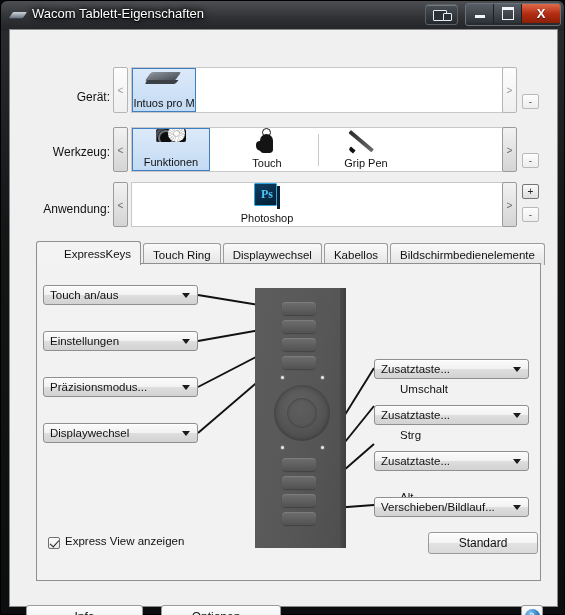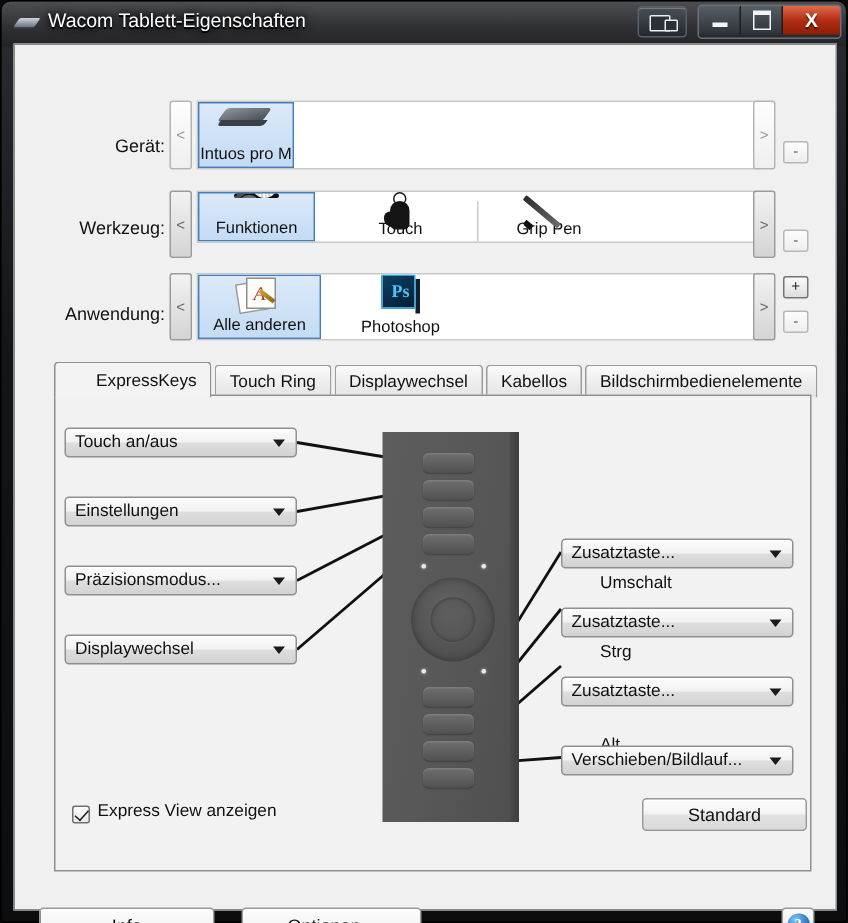--- a/index.html
+++ b/index.html
@@ -350,21 +350,21 @@
             <div class="side"></div>
         </div>
         <div class="lbl">Intuos pro M</div>
       </div>
     </div>
     <div class="arrowbtn" style="left:492px;top:37px;height:46px;line-height:46px;">&gt;</div>
     <div class="plusminus" style="left:512px;top:64px;">-</div>
 
     <div class="sel-label" style="left:4px;top:115px;width:96px;">Werkzeug:</div>
     <div class="arrowbtn dark" style="left:103px;top:97px;height:45px;line-height:45px;">&lt;</div>
-    <div class="strip" style="left:121px;top:97px;width:375px;height:35px;">
+    <div class="strip" style="left:121px;top:97px;width:375px;height:45px;">
       <div class="tile selected" style="left:0;width:78px;">
         <div class="ic ic-fn">
           <div class="ring"></div>
             <div class="ring2"></div>
             <div class="wheel"></div>
         </div>
         <div class="lbl">Funktionen</div>
       </div>
       <div class="tile" style="left:96px;width:78px;">
         <div class="ic ic-touch">
@@ -382,29 +382,20 @@
         </div>
         <div class="lbl">Grip Pen</div>
       </div>
     </div>
     <div class="arrowbtn dark" style="left:492px;top:97px;height:45px;line-height:45px;">&gt;</div>
     <div class="plusminus" style="left:512px;top:123px;">-</div>
 
     <div class="sel-label" style="left:4px;top:172px;width:96px;">Anwendung:</div>
     <div class="arrowbtn dark" style="left:103px;top:152px;height:45px;line-height:45px;">&lt;</div>
     <div class="strip" style="left:121px;top:152px;width:375px;height:45px;">
-      <div class="tile selected" style="left:0;width:82px;">
-        <div class="ic ic-other">
-          <div class="pg1"></div>
-            <div class="pg2"></div>
-            <div class="a">A</div>
-            <div class="br"></div>
-        </div>
-        <div class="lbl">Alle anderen</div>
-      </div>
       <div class="tile" style="left:98px;width:74px;">
         <div class="ic ic-ps">
           <div class="sh"></div>
             <div class="sq"></div>
             <div class="t">Ps</div>
         </div>
         <div class="lbl">Photoshop</div>
       </div>
     </div>
     <div class="arrowbtn dark" style="left:492px;top:152px;height:45px;line-height:45px;">&gt;</div>

